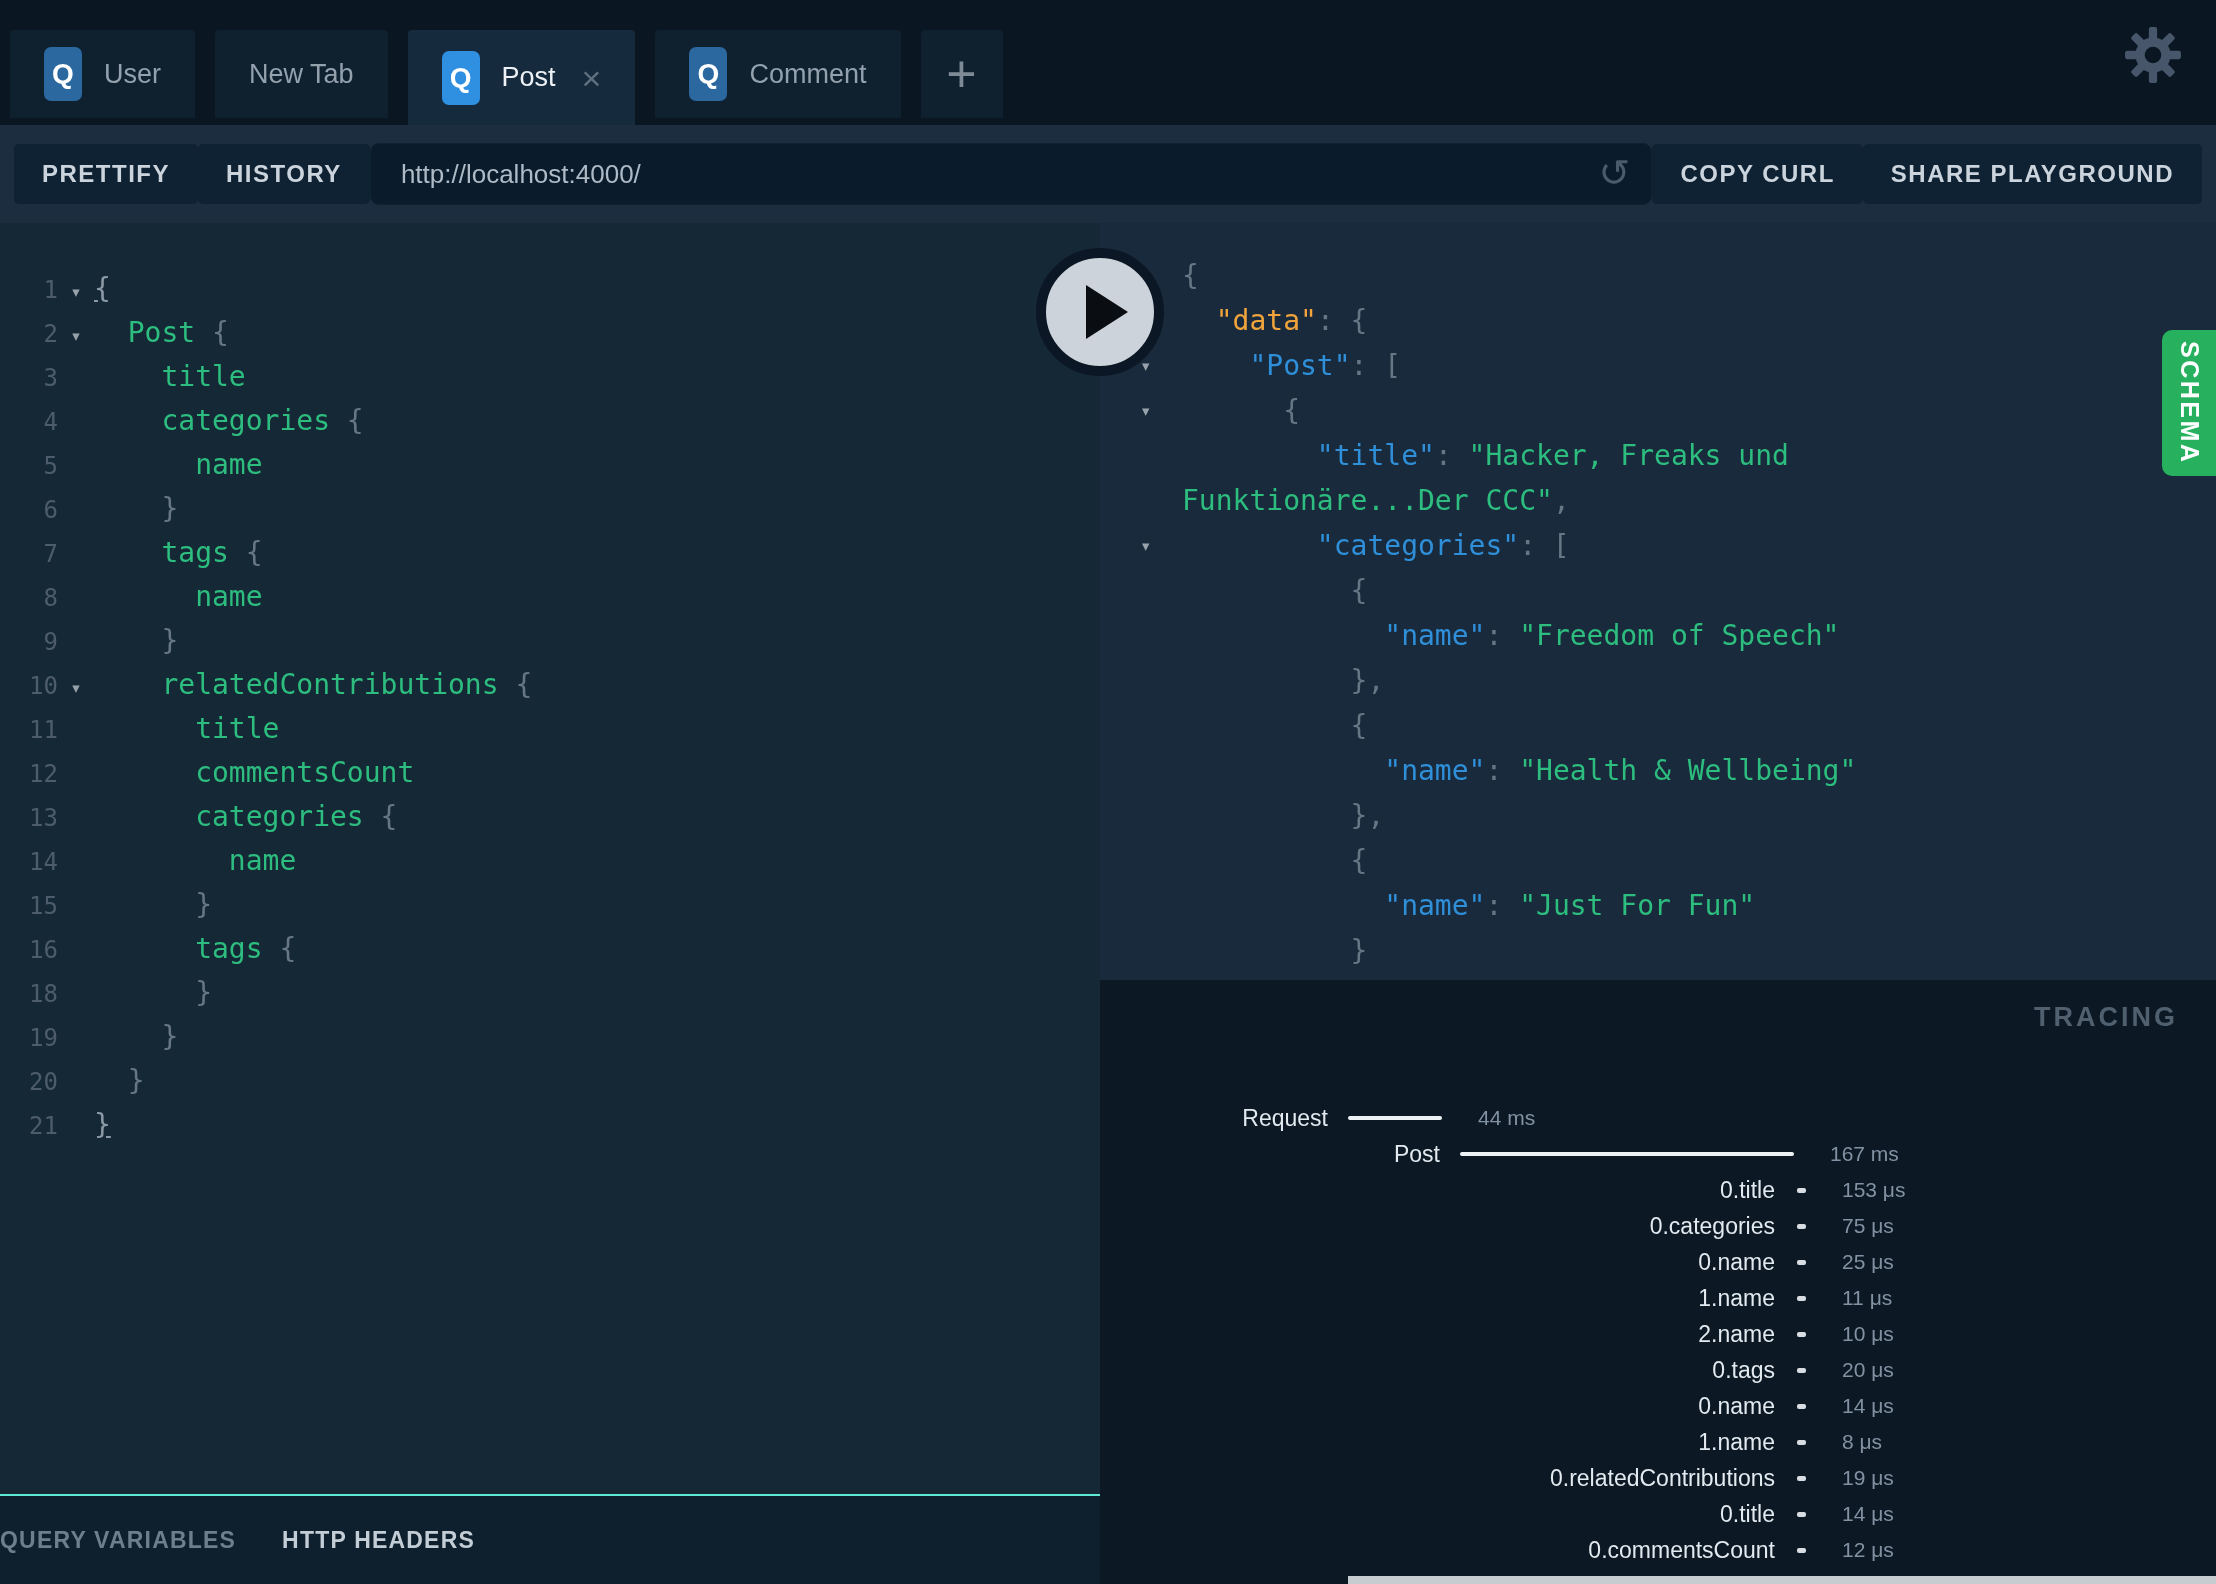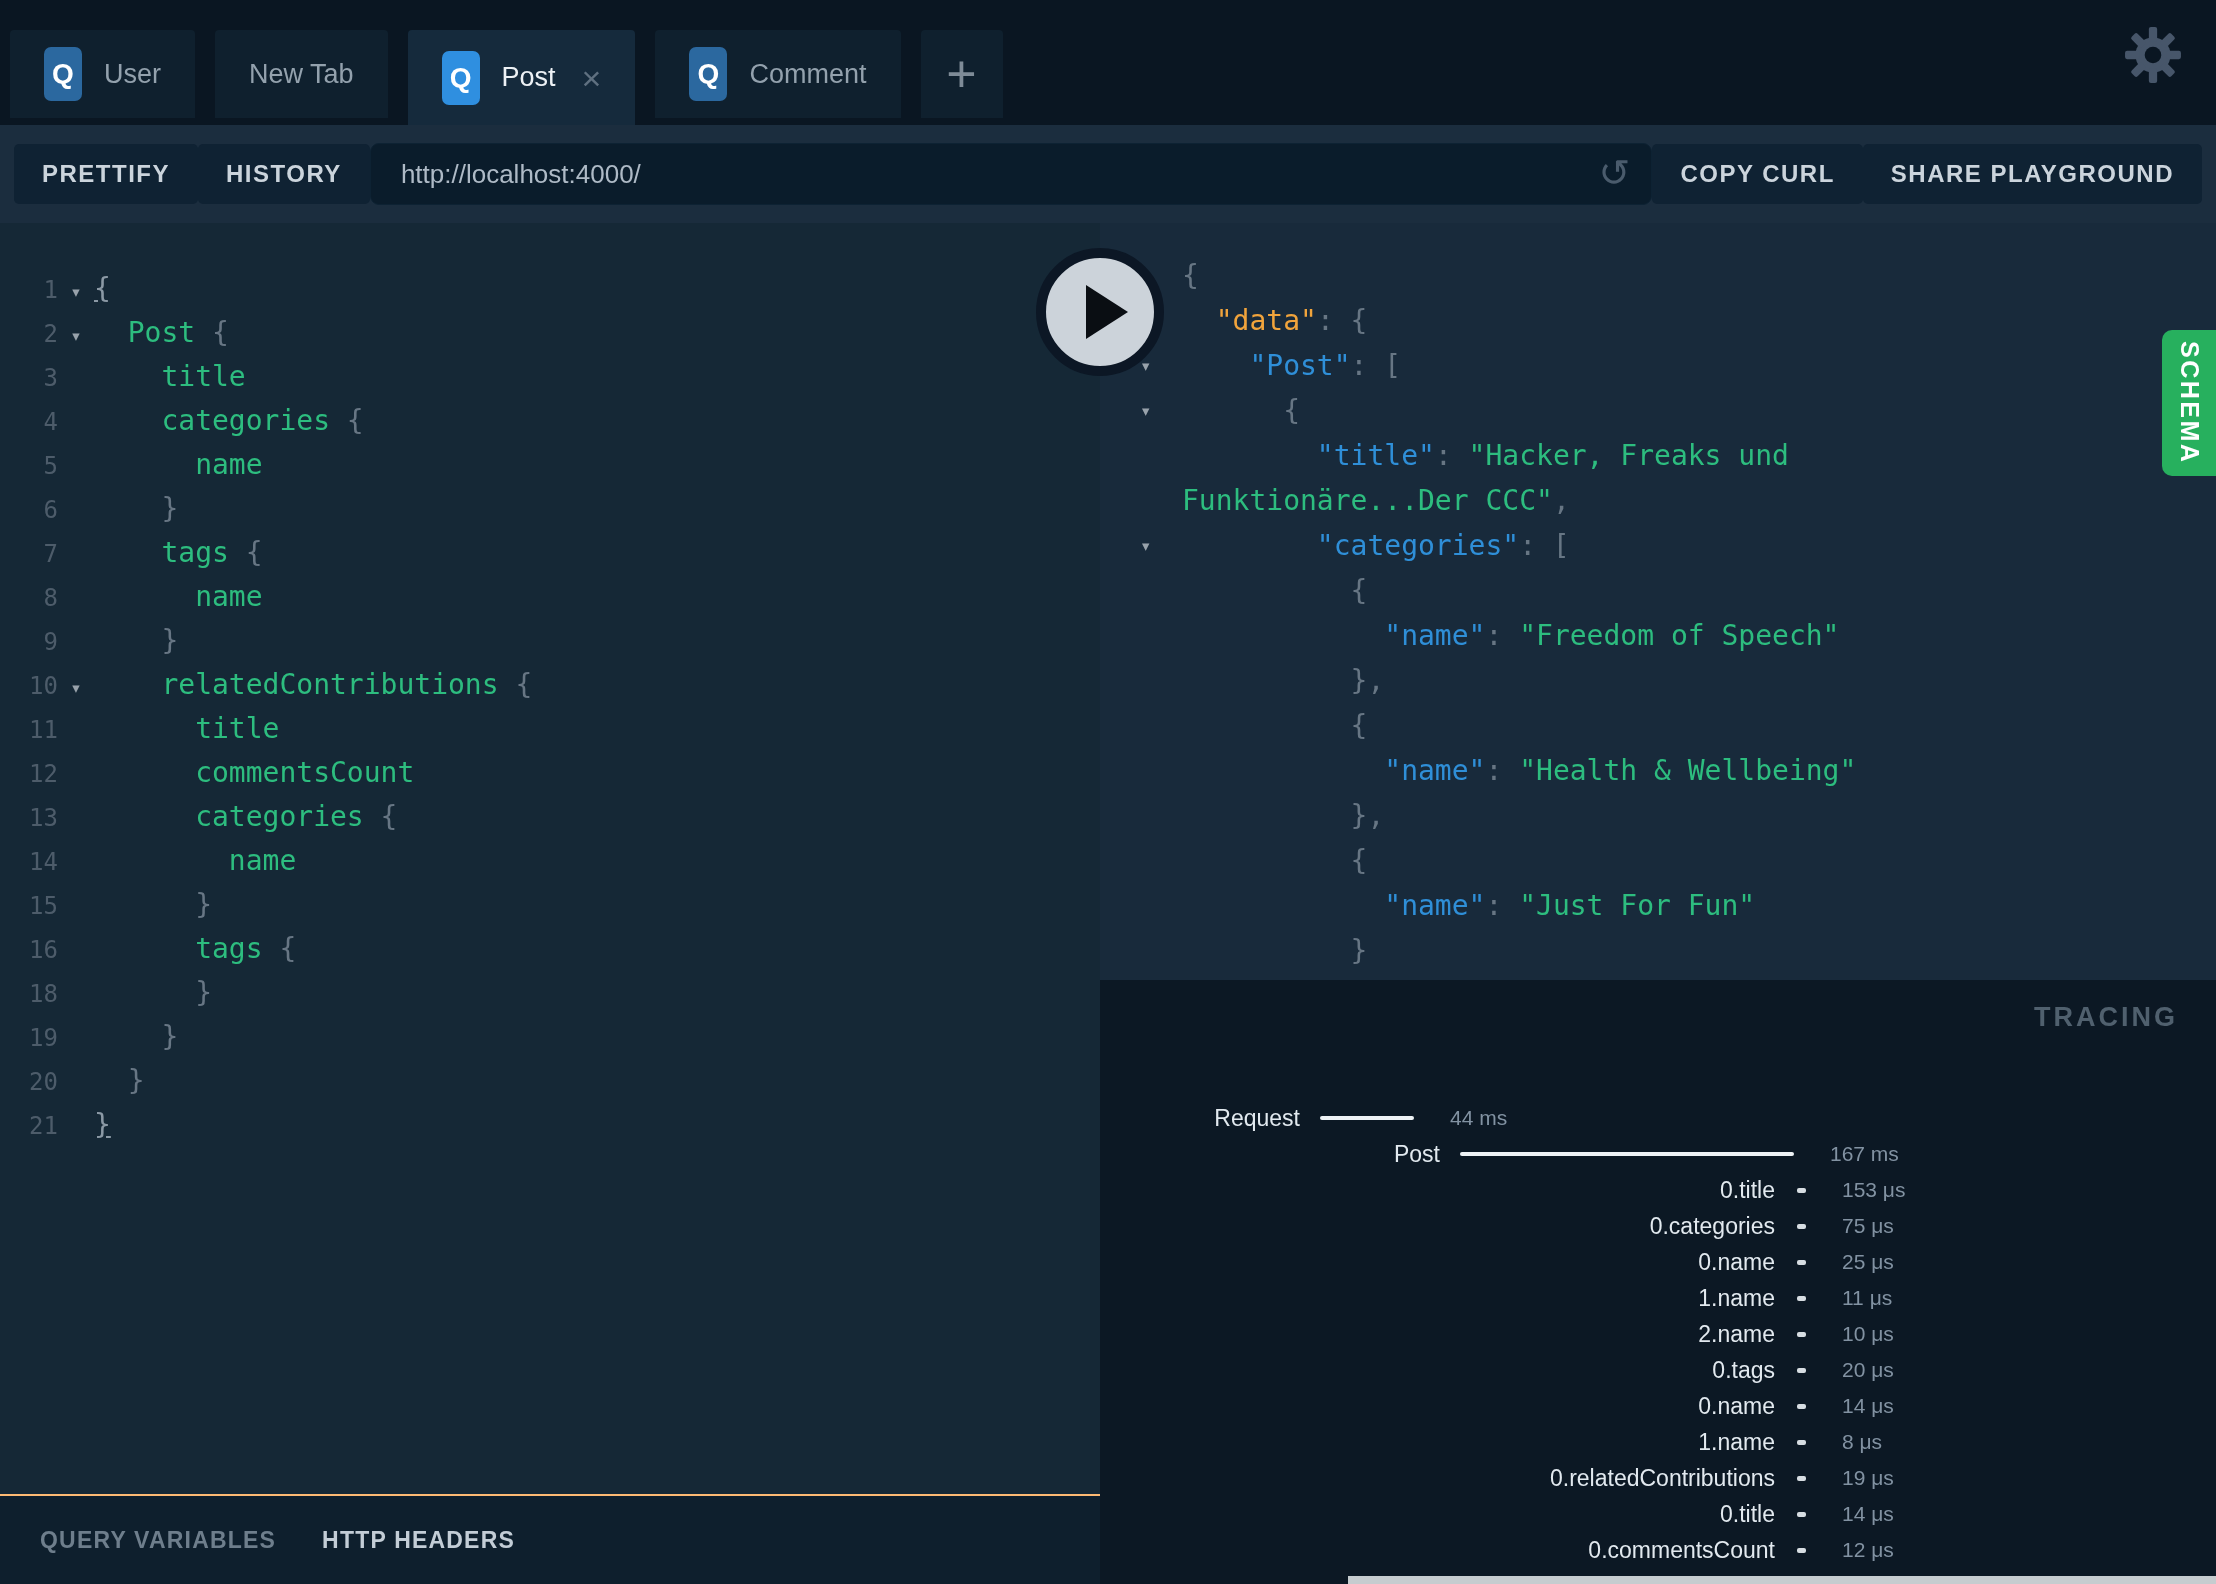--- a/index.html
+++ b/index.html
@@ -33,21 +33,21 @@
   .eline { white-space:pre; font-family:"DejaVu Sans Mono",monospace; font-size:28px; line-height:44px; height:44px; }
   .num { display:inline-block; width:58px; text-align:right; color:#4d5c6a; font-size:24px; }
   .gslot { display:inline-block; width:36px; text-align:center; color:#98a2ab; font-size:19px; }
   .tk-f { color:#2dbd7f; }
   .tk-p { color:#677684; }
   .tk-pu { color:#8b99a5; text-decoration:underline; }
   .tk-kb { color:#2f8fd8; }
   .tk-ko { color:#f1a43c; }
   .tk-s { color:#2dbd7f; }
 
-  .footer { height:90px; background:#0e1f2d; border-top:2px solid #fdba74; display:flex; align-items:center; gap:46px; padding-left:40px; }
+  .footer { height:90px; background:#0e1f2d; border-top:2px solid #5eead4; display:flex; align-items:center; gap:46px; }
   .foot-label { font-size:23px; font-weight:bold; letter-spacing:1.2px; cursor:pointer; }
   .foot-dim { color:#6e7e8c; }
   .foot-bright { color:#c3cdd6; }
 
   .right-pane { flex:1; position:relative; display:flex; flex-direction:column; }
   .response { height:757px; background:#182a3b; padding-top:30px; overflow:hidden; position:relative; }
   .rline { white-space:pre; font-family:"DejaVu Sans Mono",monospace; font-size:28px; line-height:45px; height:45px; padding-left:82px; position:relative; }
   .rarrow { position:absolute; left:40px; top:0; color:#98a2ab; font-size:19px; }
 
   .tracing { flex:1; background:#0c1824; position:relative; overflow:hidden; }
@@ -172,21 +172,21 @@
         <div class="rline"><span class="tk-p">          },</span></div>
         <div class="rline"><span class="tk-p">          {</span></div>
         <div class="rline"><span class="tk-p">            </span><span class="tk-kb">"name"</span><span class="tk-p">: </span><span class="tk-s">"Just For Fun"</span></div>
         <div class="rline"><span class="tk-p">          }</span></div>
         <div class="rline"><span class="tk-p">        ]</span></div>
       </div>
     <div class="tracing">
       <div class="tracing-title">TRACING</div>
       <div class="trows">
           <div class="trow">
-            <span class="t-label" style="width: 200px;">Request</span>
+            <span class="t-label" style="width: 200px; margin-left: 28px;">Request</span>
             <span class="t-bar" style="width: 94px;"></span>
             <span class="t-value">44 ms</span>
           </div>
           <div class="trow">
             <span class="t-label" style="width: 340px;">Post</span>
             <span class="t-bar" style="width: 334px;"></span>
             <span class="t-value">167 ms</span>
           </div>
           <div class="trow">
             <span class="t-label" style="width: 675px;">0.title</span>

